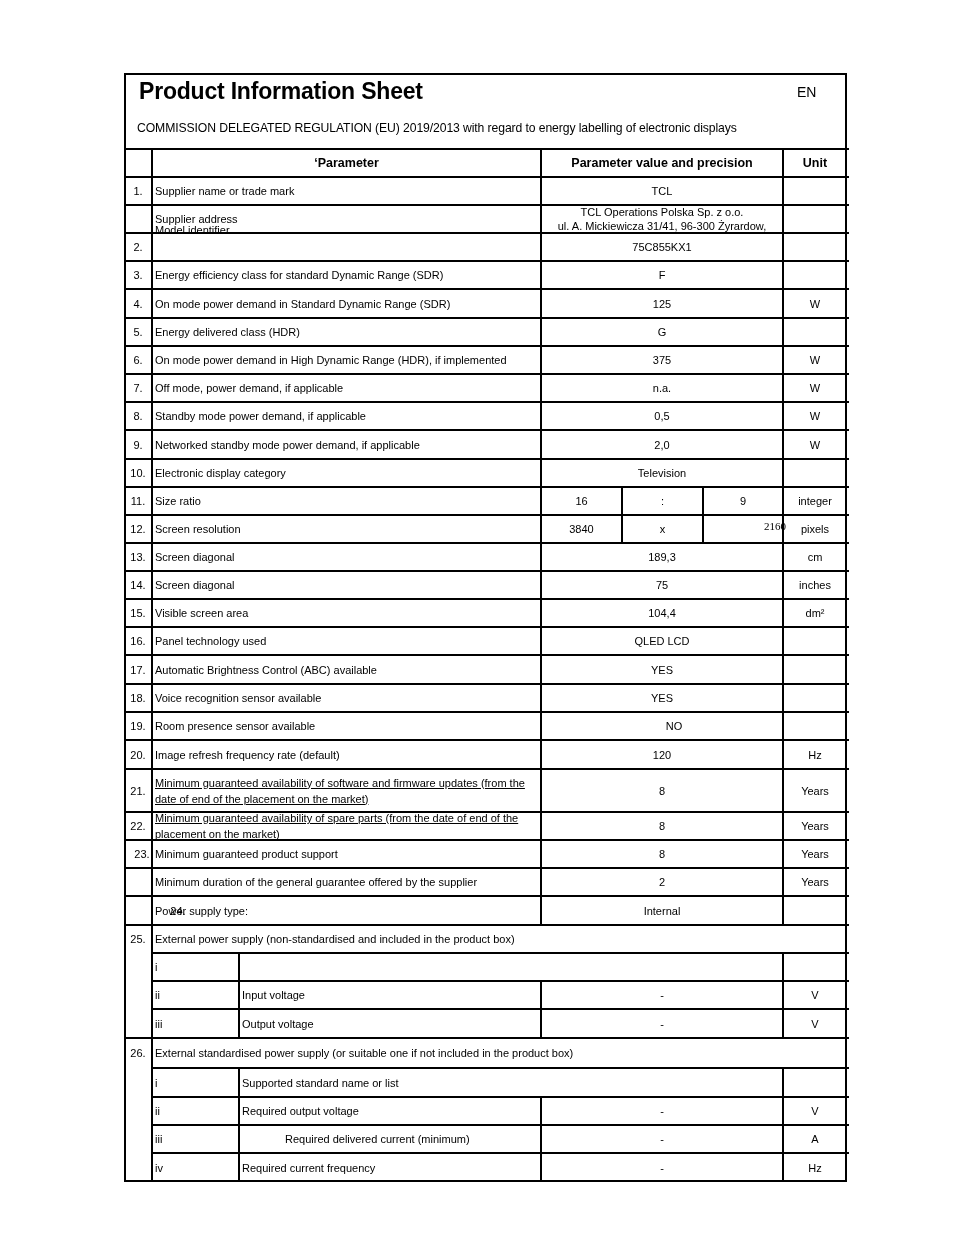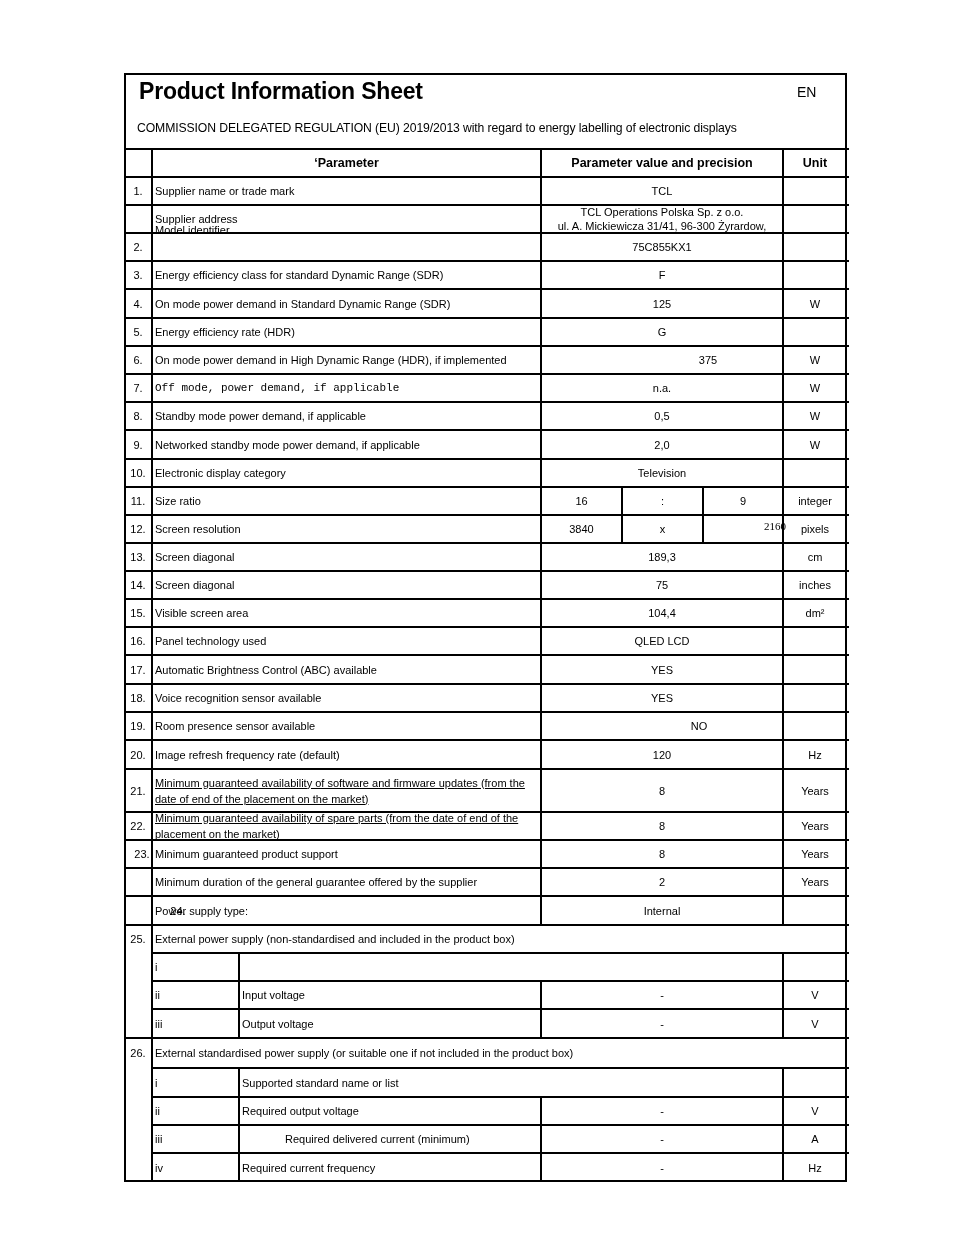--- a/index.html
+++ b/index.html
@@ -57,31 +57,31 @@
     <div class="cell left" style="left: 152px; width: 389px; top: 261px; height: 28px;">Energy efficiency class for standard Dynamic Range (SDR)</div>
     <div class="cell center" style="left: 541px; width: 242px; top: 261px; height: 28px;">F</div>
     <div class="cell center" style="left: 783px; width: 64px; top: 261px; height: 28px;"></div>
     <div class="hline" style="left: 124px; width: 725px; top: 288px;"></div>
     <div class="cell num" style="left: 124px; width: 28px; top: 289px; height: 29px;">4.</div>
     <div class="cell left" style="left: 152px; width: 389px; top: 289px; height: 29px;">On mode power demand in Standard Dynamic Range (SDR)</div>
     <div class="cell center" style="left: 541px; width: 242px; top: 289px; height: 29px;">125</div>
     <div class="cell center" style="left: 783px; width: 64px; top: 289px; height: 29px;">W</div>
     <div class="hline" style="left: 124px; width: 725px; top: 317px;"></div>
     <div class="cell num" style="left: 124px; width: 28px; top: 318px; height: 28px;">5.</div>
-    <div class="cell left" style="left: 152px; width: 389px; top: 318px; height: 28px;">Energy efficiency rate (HDR)</div>
+    <div class="cell left" style="left: 152px; width: 389px; top: 318px; height: 28px;">Energy delivered class (HDR)</div>
     <div class="cell center" style="left: 541px; width: 242px; top: 318px; height: 28px;">G</div>
     <div class="cell center" style="left: 783px; width: 64px; top: 318px; height: 28px;"></div>
     <div class="hline" style="left: 124px; width: 725px; top: 345px;"></div>
     <div class="cell num" style="left: 124px; width: 28px; top: 346px; height: 28px;">6.</div>
     <div class="cell left" style="left: 152px; width: 389px; top: 346px; height: 28px;">On mode power demand in High Dynamic Range (HDR), if implemented</div>
-    <div class="cell center" style="left: 541px; width: 242px; top: 346px; height: 28px; margin-left: 46px;">375</div>
+    <div class="cell center" style="left: 541px; width: 242px; top: 346px; height: 28px;">375</div>
     <div class="cell center" style="left: 783px; width: 64px; top: 346px; height: 28px;">W</div>
     <div class="hline" style="left: 124px; width: 725px; top: 373px;"></div>
     <div class="cell num" style="left: 124px; width: 28px; top: 374px; height: 28px;">7.</div>
-    <div class="cell left" style="left: 152px; width: 389px; top: 374px; height: 28px; font-family: Liberation Mono, monospace;">Off mode, power demand, if applicable</div>
+    <div class="cell left" style="left: 152px; width: 389px; top: 374px; height: 28px;">Off mode, power demand, if applicable</div>
     <div class="cell center" style="left: 541px; width: 242px; top: 374px; height: 28px;">n.a.</div>
     <div class="cell center" style="left: 783px; width: 64px; top: 374px; height: 28px;">W</div>
     <div class="hline" style="left: 124px; width: 725px; top: 401px;"></div>
     <div class="cell num" style="left: 124px; width: 28px; top: 402px; height: 28px;">8.</div>
     <div class="cell left" style="left: 152px; width: 389px; top: 402px; height: 28px;">Standby mode power demand, if applicable</div>
     <div class="cell center" style="left: 541px; width: 242px; top: 402px; height: 28px;">0,5</div>
     <div class="cell center" style="left: 783px; width: 64px; top: 402px; height: 28px;">W</div>
     <div class="hline" style="left: 124px; width: 725px; top: 429px;"></div>
     <div class="cell num" style="left: 124px; width: 28px; top: 430px; height: 29px;">9.</div>
     <div class="cell left" style="left: 152px; width: 389px; top: 430px; height: 29px;">Networked standby mode power demand, if applicable</div>
@@ -136,21 +136,21 @@
     <div class="cell center" style="left: 541px; width: 242px; top: 655px; height: 29px;">YES</div>
     <div class="cell center" style="left: 783px; width: 64px; top: 655px; height: 29px;"></div>
     <div class="hline" style="left: 124px; width: 725px; top: 683px;"></div>
     <div class="cell num" style="left: 124px; width: 28px; top: 684px; height: 28px;">18.</div>
     <div class="cell left" style="left: 152px; width: 389px; top: 684px; height: 28px;">Voice recognition sensor available</div>
     <div class="cell center" style="left: 541px; width: 242px; top: 684px; height: 28px;">YES</div>
     <div class="cell center" style="left: 783px; width: 64px; top: 684px; height: 28px;"></div>
     <div class="hline" style="left: 124px; width: 725px; top: 711px;"></div>
     <div class="cell num" style="left: 124px; width: 28px; top: 712px; height: 28px; border-radius: 12px;">19.</div>
     <div class="cell left" style="left: 152px; width: 389px; top: 712px; height: 28px;">Room presence sensor available</div>
-    <div class="cell center" style="left: 573px; width: 252px; top: 712px; height: 28px;">NO</div>
+    <div class="cell center" style="left: 548px; width: 252px; top: 712px; height: 28px;">NO</div>
     <div class="cell center" style="left: 783px; width: 64px; top: 712px; height: 28px;"></div>
     <div class="hline" style="left: 124px; width: 725px; top: 739px;"></div>
     <div class="cell num" style="left: 124px; width: 28px; top: 740px; height: 29px;">20.</div>
     <div class="cell left" style="left: 152px; width: 389px; top: 740px; height: 29px;">Image refresh frequency rate (default)</div>
     <div class="cell center" style="left: 541px; width: 242px; top: 740px; height: 29px;">120</div>
     <div class="cell center" style="left: 783px; width: 64px; top: 740px; height: 29px;">Hz</div>
     <div class="hline" style="left: 124px; width: 725px; top: 768px;"></div>
     <div class="cell num" style="left: 124px; width: 28px; top: 769px; height: 43px;">21.</div>
     <div class="cell left wrap" style="left: 152px; width: 389px; top: 769px; height: 43px; line-height: 16px; padding-right: 12px;">Minimum guaranteed availability of software and firmware updates (from the date of end of the placement on the market)</div>
     <div class="cell center" style="left: 541px; width: 242px; top: 769px; height: 43px;">8</div>

